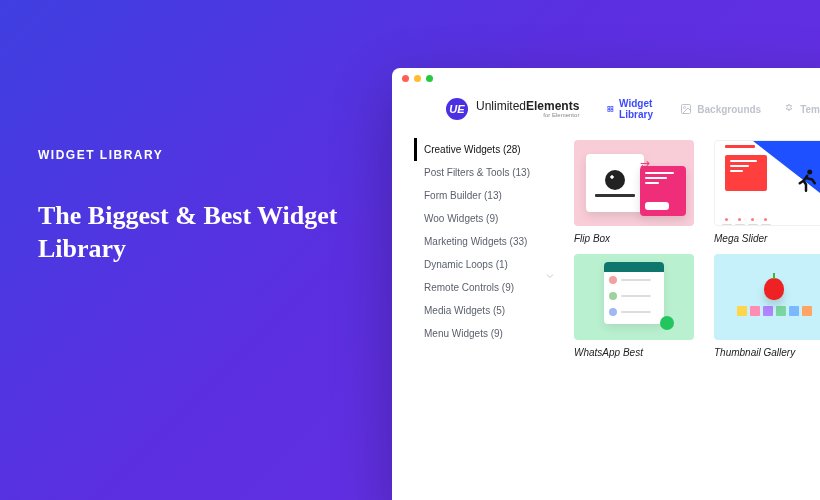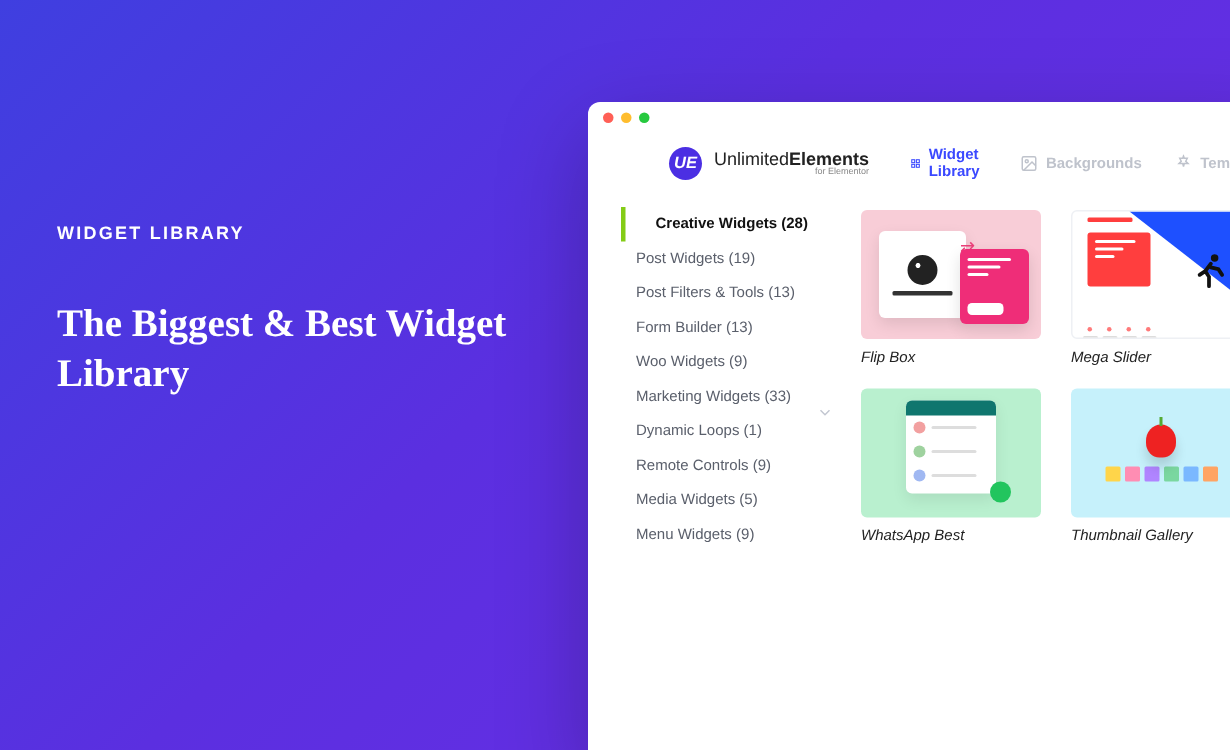--- a/index.html
+++ b/index.html
@@ -78,23 +78,23 @@
   .appbody { display:flex; padding: 10px 0 0 22px; }
   .sidebar { width: 140px; flex:none; position:relative; }
   .side-item {
     font-size: 10px;
     color:#5a5f6b;
     padding: 6px 0 6px 10px;
     cursor:pointer;
     white-space: nowrap;
   }
   .side-item.active {
-    color:#111; font-weight:700;
-    border-left: 3px solid #84cc16;
-    padding-left: 20px;
+    color:#111; font-weight:400;
+    border-left: 3px solid #000000;
+    padding-left: 7px;
   }
   .side-chevron {
     position:absolute; right:-2px; top: 130px;
     color:#c3c7d1;
   }
 
   .grid {
     flex:1;
     display:grid;
     grid-template-columns: 120px 120px;
@@ -234,21 +234,20 @@
               <path d="M12 2l1 3h4l-2 4 3 3h-5l-1 4-1-4H6l3-3-2-4h4z"></path>
             </svg>
           <span>Templates</span>
         </div>
       </div>
     </div>
 
     <div class="appbody">
       <div class="sidebar">
         <div class="side-item active">Creative Widgets (28)</div>
-        <div class="side-item">Post Widgets (19)</div>
         <div class="side-item">Post Filters &amp; Tools (13)</div>
         <div class="side-item">Form Builder (13)</div>
         <div class="side-item">Woo Widgets (9)</div>
         <div class="side-item">Marketing Widgets (33)</div>
         <div class="side-item">Dynamic Loops (1)</div>
         <div class="side-item">Remote Controls (9)</div>
         <div class="side-item">Media Widgets (5)</div>
         <div class="side-item">Menu Widgets (9)</div>
         <div class="side-chevron">
           <svg width="12" height="12" viewBox="0 0 24 24" fill="none" stroke="currentColor" stroke-width="2">

